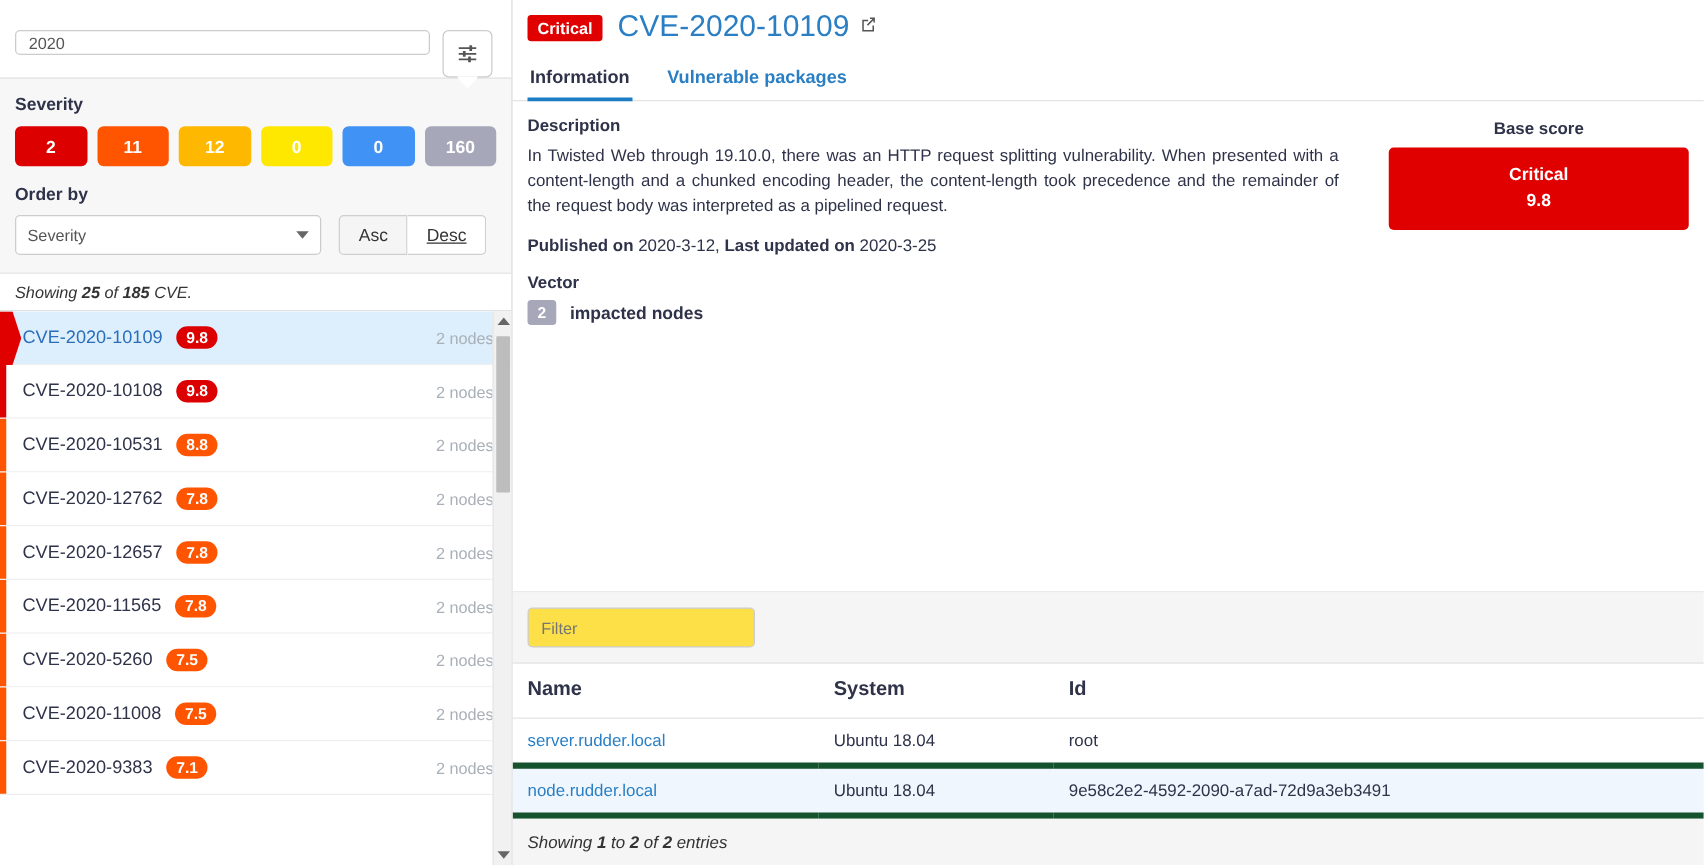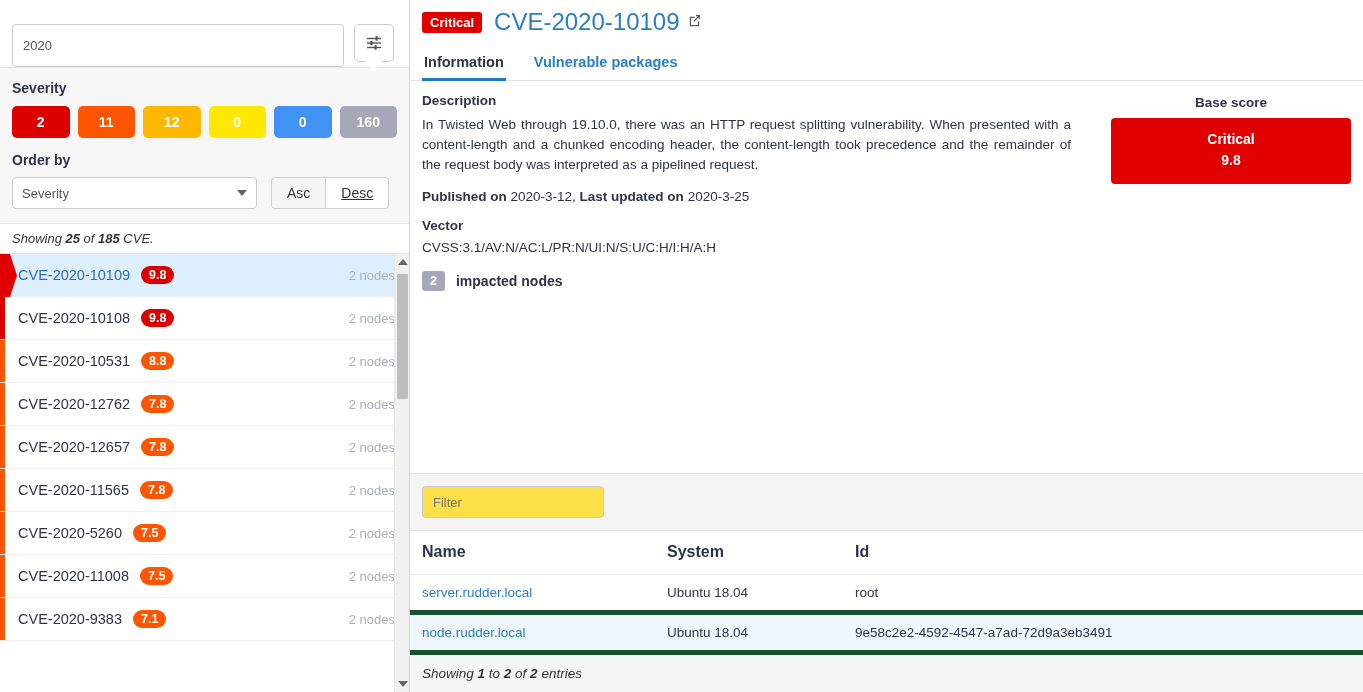--- a/index.html
+++ b/index.html
@@ -31,21 +31,21 @@
   .actions-btn {
     background: #f7f7f7; border: 1px solid #d4d4d4; border-radius: 4px;
     font-size: 14px; color: #555; padding: 8px 11px; cursor: pointer;
     white-space: nowrap; margin-top: 3px;
     font-family: "Liberation Sans", sans-serif;
   }
   .caret { display:inline-block; width:0;height:0; margin-left:4px;
     border-left:4px solid transparent;border-right:4px solid transparent;border-top:5px solid #555; vertical-align: middle;}
   .search-row { display:flex; align-items:flex-start; margin-top: 14px; }
   .search-input {
-    width: 332px; height: 43px; border: 1px solid #ccc; border-radius: 4px;
+    width: 332px; height: 20px; border: 1px solid #ccc; border-radius: 4px;
     padding: 4px 10px; font-size: 13px; color: #555; outline: none;
     font-family: "Liberation Sans", sans-serif; background:#fff;
   }
   .filter-btn-wrap { position: relative; margin-left: 10px; }
   .filter-btn {
     width: 40px; height: 38px; border:1px solid #ccc; border-radius: 5px;
     background: #fff; display:flex; align-items:center; justify-content:center;
     cursor: pointer;
   }
   .filter-btn-wrap .tail {
@@ -345,21 +345,20 @@
       <div class="info-left">
         <div class="sec-label">Description</div>
         <p class="desc">In Twisted Web through 19.10.0, there was an HTTP request splitting vulnerability. When presented with a content-length and a chunked encoding header, the content-length took precedence and the remainder of the request body was interpreted as a pipelined request.</p>
         <div class="meta-line">
           <b>Published on</b>
           <span>2020-3-12,</span>
           <b>Last updated on</b>
           <span>2020-3-25</span>
         </div>
         <div class="sec-label">Vector</div>
-        <div class="vector-val">CVSS:3.1/AV:N/AC:L/PR:N/UI:N/S:U/C:H/I:H/A:H</div>
       </div>
       <div class="info-right">
         <div class="base-title">Base score</div>
         <div class="base-box" id="base-box" style="background: rgb(224, 0, 0);">
           <div>Critical</div>
           <div>9.8</div>
         </div>
       </div>
     </div>
 
@@ -384,21 +383,21 @@
         </thead>
       <tbody id="node-rows">
           <tr>
             <td><span class="node-link">server.rudder.local</span></td>
             <td>Ubuntu 18.04</td>
             <td>root</td>
           </tr>
           <tr class="alt">
             <td><span class="node-link">node.rudder.local</span></td>
             <td>Ubuntu 18.04</td>
-            <td>9e58c2e2-4592-4547-a7ad-72d9a3eb3491</td>
+            <td>9e58c2e2-4592-2090-a7ad-72d9a3eb3491</td>
           </tr>
         </tbody>
     </table>
 
     <div class="tbl-footer">
       <span>Showing </span><b>1</b><span> to </span><b>2</b><span> of </span><b>2</b><span> entries</span>
     </div>
   </div>
 </div>
 

